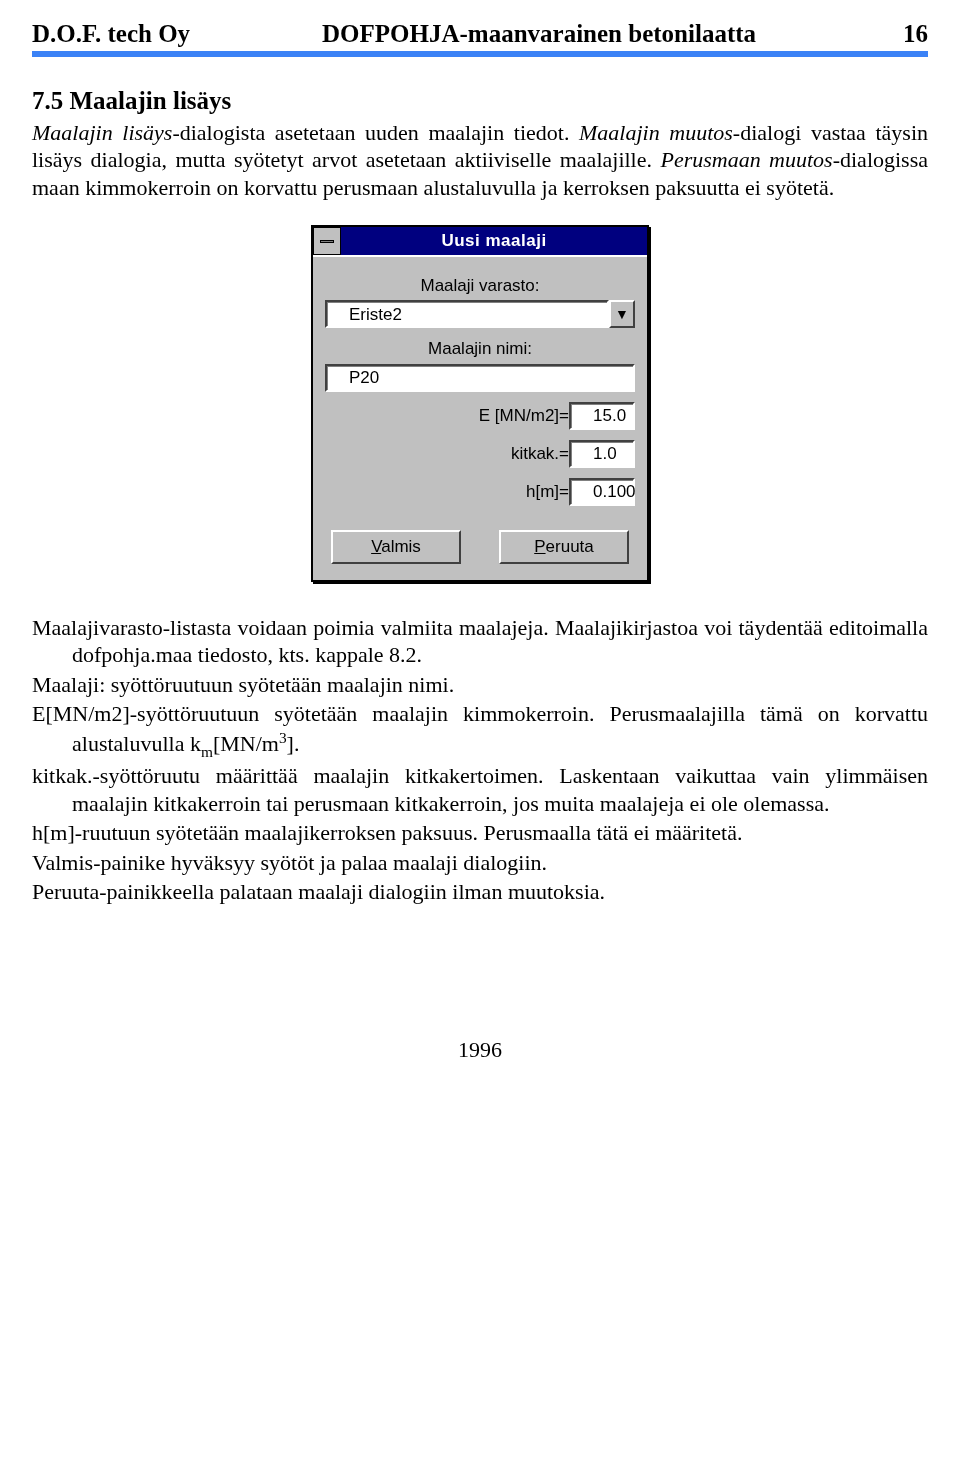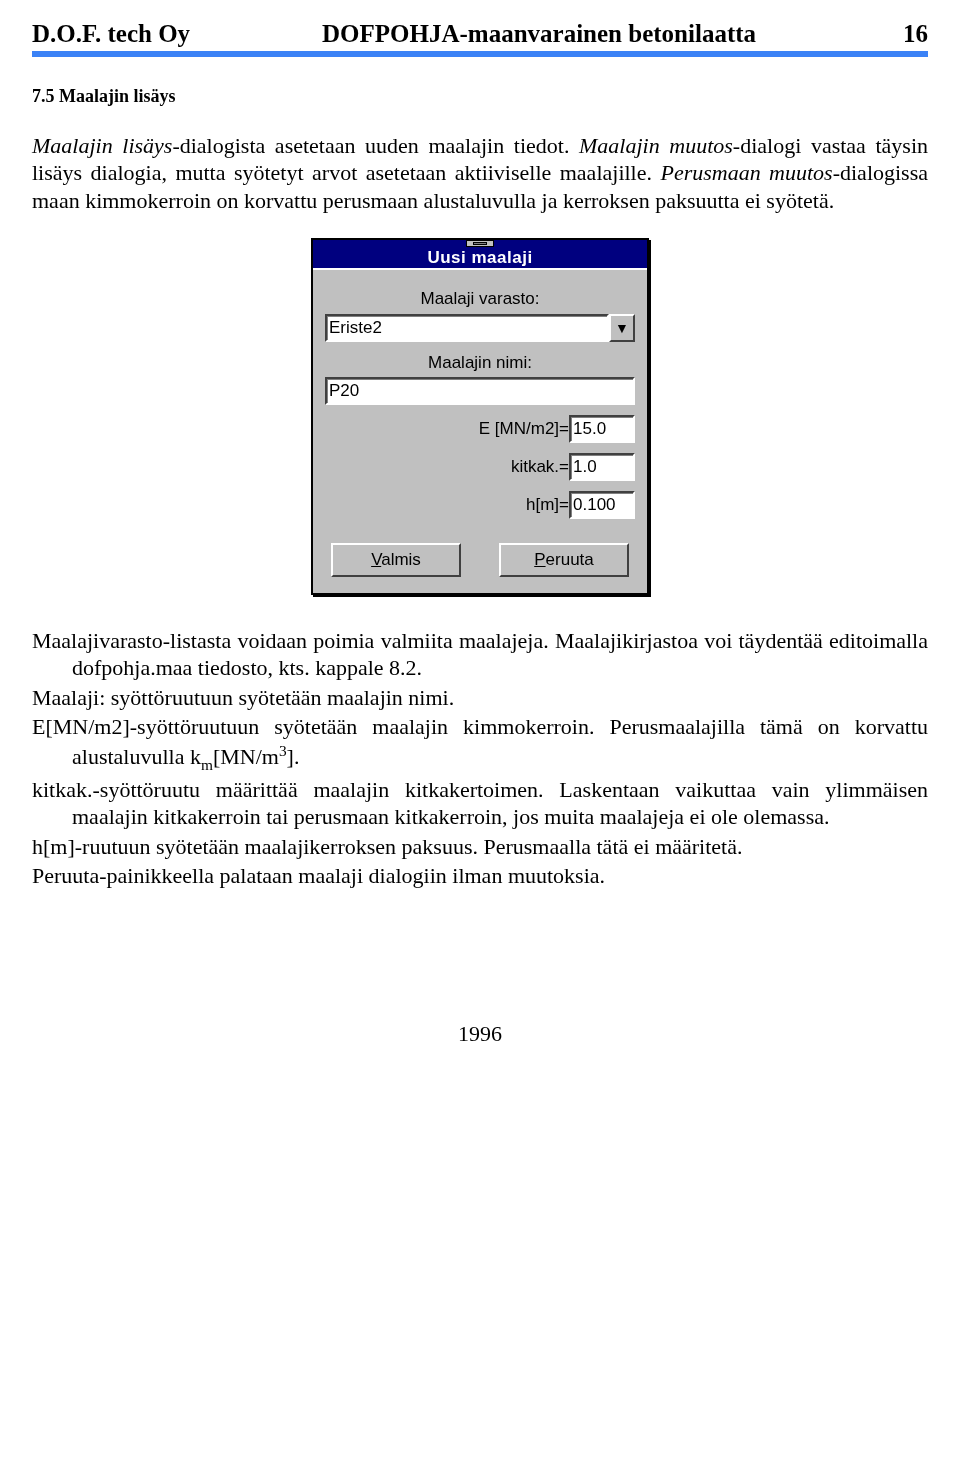--- a/index.html
+++ b/index.html
@@ -21,22 +21,22 @@
     font-size: 25px;
     border-bottom: 6px solid #3b82f6;
     padding-bottom: 2px;
     margin-bottom: 28px;
   }
   .hdr .left { text-align: left; }
   .hdr .center { text-align: center; flex: 1; }
   .hdr .right { text-align: right; min-width: 40px; }
   .section-title {
     font-weight: bold;
-    font-size: 18px;
-    margin: 22px 0 24px 0;
+    font-size: 25px;
+    margin: 22px 0 2px 0;
   }
   .para {
     text-align: justify;
     margin-bottom: 10px;
   }
   .para .it { font-style: italic; }
   
   .dialog-wrap {
     display: flex;
     justify-content: center;
@@ -49,21 +49,20 @@
     background: #ffffff;
     border: 2px solid #000;
     box-shadow: 2px 2px 0 #000;
   }
   .titlebar {
     background: #00007f;
     color: #fff;
     display: flex;
     align-items: center;
     height: 28px;
-    flex-direction: column;
   }
   .sysbox {
     width: 28px;
     height: 28px;
     background: #c0c0c0;
     border: 1px solid #000;
     display: flex;
     align-items: center;
     justify-content: center;
   }
@@ -87,21 +86,21 @@
   }
   .sunken {
     background: #fff;
     border: 2px solid #000;
     border-top-color: #404040;
     border-left-color: #404040;
     border-right-color: #fff;
     border-bottom-color: #fff;
     box-shadow: inset 1px 1px 0 #808080;
     height: 28px;
-    padding: 2px 2px;
+    padding: 2px 22px;
     display: flex;
     align-items: center;
   }
   .combo {
     display: flex;
     margin-bottom: 4px;
   }
   .combo .sunken { flex: 1; }
   .combo .dropbtn {
     width: 26px;
@@ -238,20 +237,23 @@
   </p>
 
   <p class="hang">
     <span class="it">kitkak.</span><span>-syöttöruutu määrittää maalajin kitkakertoimen. Laskentaan vaikuttaa vain ylimmäisen maalajin kitkakerroin tai perusmaan kitkakerroin, jos muita maalajeja ei ole olemassa.</span>
   </p>
 
   <p class="hang">
     <span class="it">h[m]</span><span>-ruutuun syötetään maalajikerroksen paksuus. Perusmaalla tätä ei määritetä.</span>
   </p>
 
+  <p class="hang">
+    <span class="it">Valmis</span><span>-painike hyväksyy syötöt ja palaa maalaji dialogiin.</span>
+  </p>
 
   <p class="hang">
     <span class="it">Peruuta</span><span>-painikkeella palataan maalaji dialogiin ilman muutoksia.</span>
   </p>
 
 </div>
 
 <div class="footer">1996</div>
 
 </body></html>

